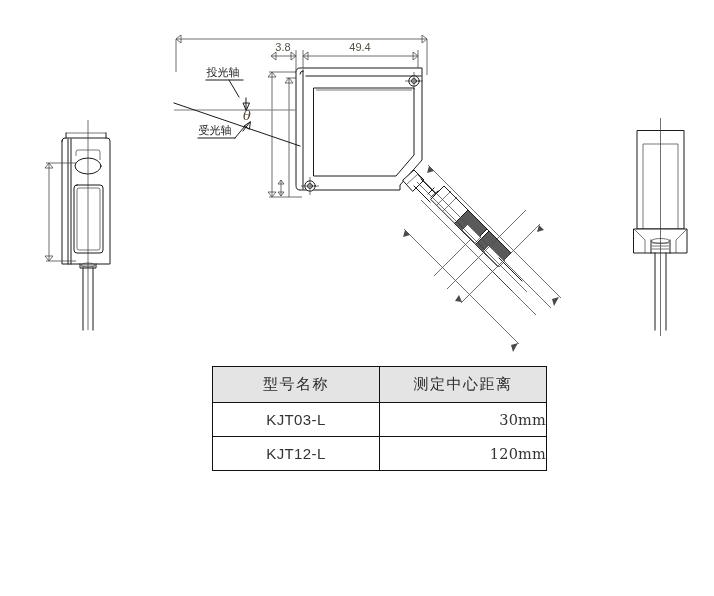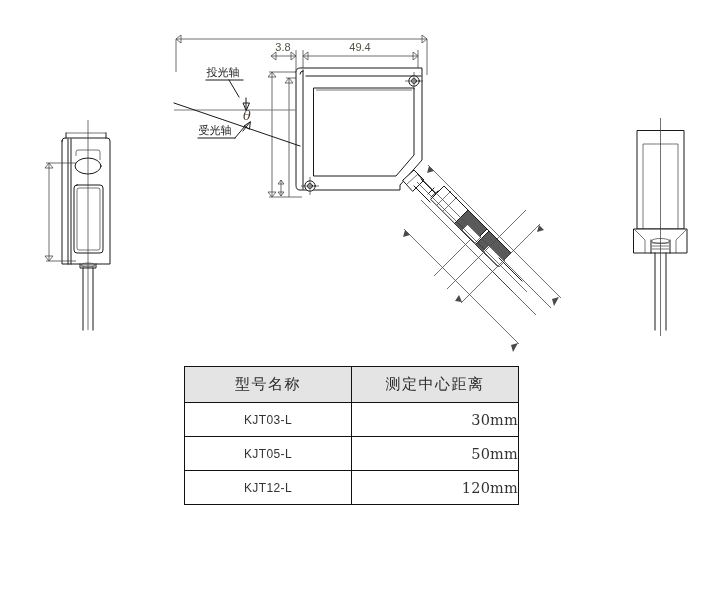--- a/index.html
+++ b/index.html
@@ -36,41 +36,42 @@
     position: absolute;
     left: 184px;
     top: 366px;
     width: 334px;
   }
   table.spec-table {
     border-collapse: collapse;
     width: 334px;
     table-layout: fixed;
     border: 1.4px solid #000000;
+    margin-left: 28px;
   }
   table.spec-table th,
   table.spec-table td {
     border: 1px solid #111111;
     text-align: center;
     vertical-align: middle;
     height: 33px;
     padding: 0;
     font-weight: normal;
     color: #2b2b2b;
   }
   table.spec-table th {
     background: #e4e4e4;
     font-size: 15px;
     font-family: "DejaVu Serif", "Liberation Serif", serif;
     letter-spacing: 1.5px;
     color: #2b2b2b;
     height: 35px;
   }
   table.spec-table td.model-cell {
-    font-size: 12px;
+    font-size: 15px;
     font-family: "Liberation Sans", "DejaVu Sans", sans-serif;
     letter-spacing: 0.4px;
     color: #333333;
   }
   table.spec-table td.dist-cell {
     font-size: 14.5px;
     font-family: "DejaVu Serif", "Liberation Serif", serif;
     letter-spacing: 0.2px;
     color: #333333;
     text-align: right;
@@ -362,24 +363,20 @@
           <th>型号名称</th>
           <th>测定中心距离</th>
         </tr>
       </thead>
       <tbody>
         <tr>
           <td class="model-cell">KJT03-L</td>
           <td class="dist-cell">30mm</td>
         </tr>
         <tr>
-          <td class="model-cell">KJT05-L</td>
-          <td class="dist-cell">50mm</td>
-        </tr>
-        <tr>
           <td class="model-cell">KJT12-L</td>
           <td class="dist-cell">120mm</td>
         </tr>
       </tbody>
     </table>
   </div>
 
 </div>
 
 </body></html>

